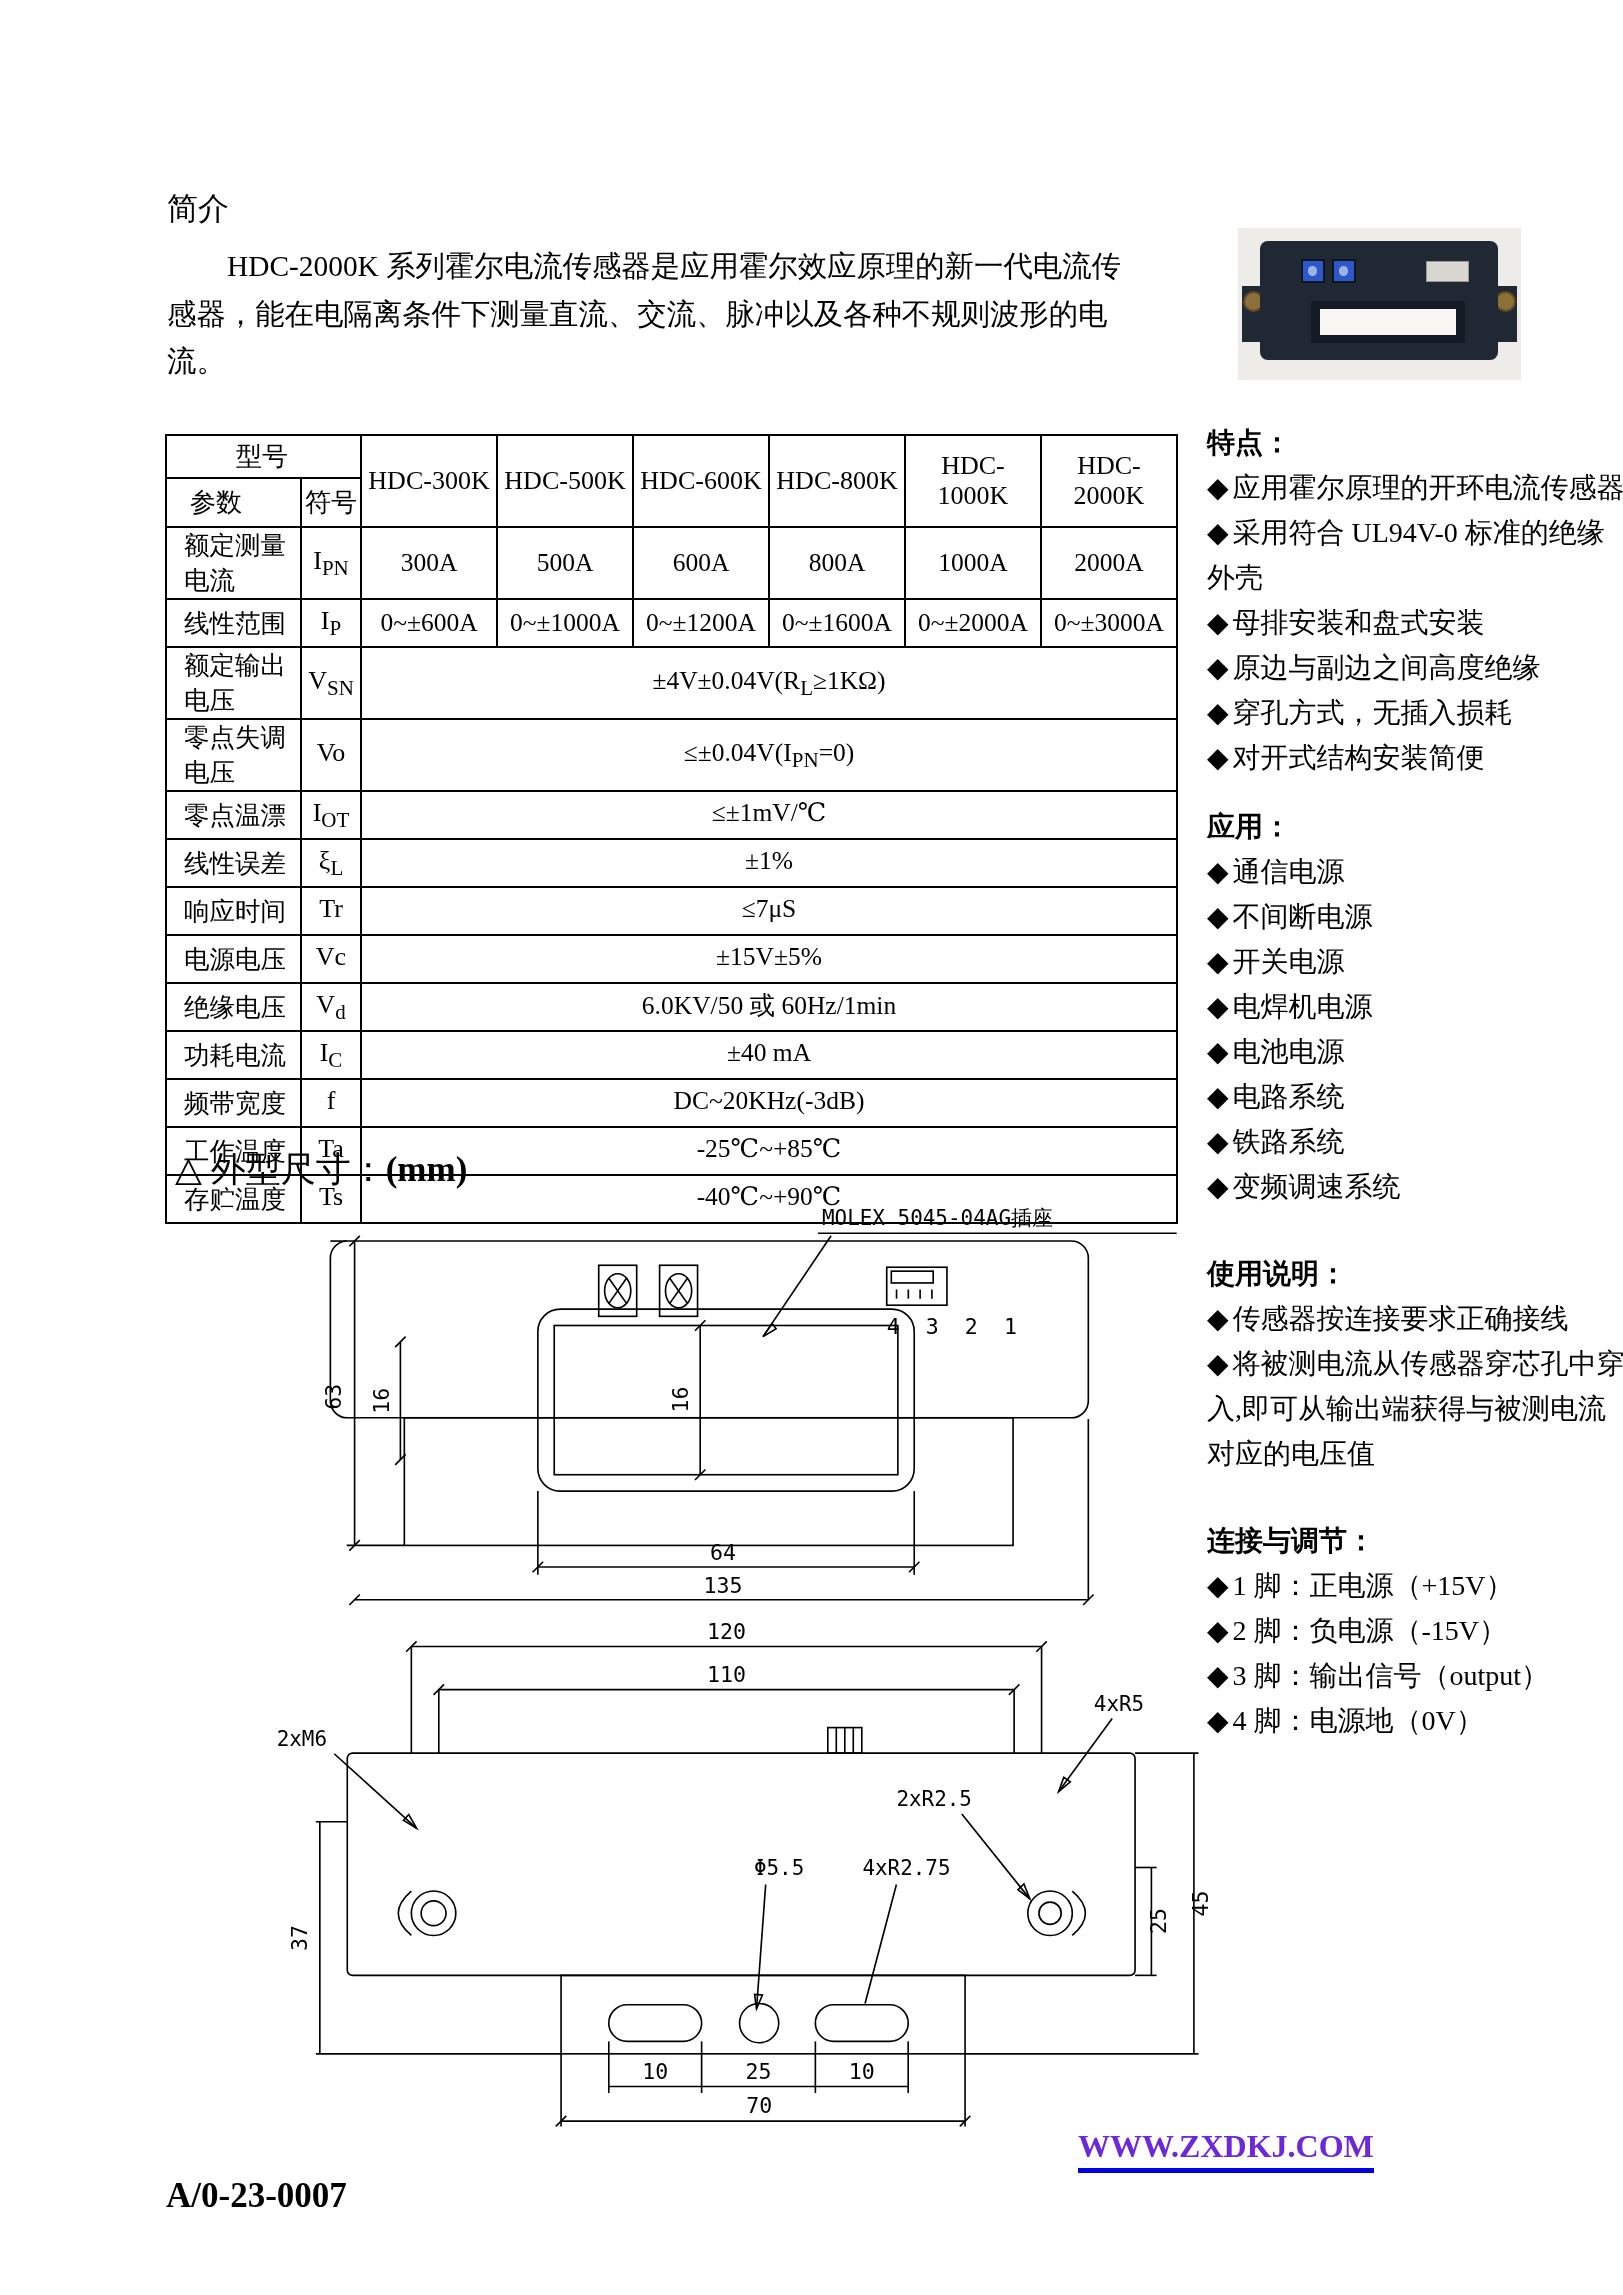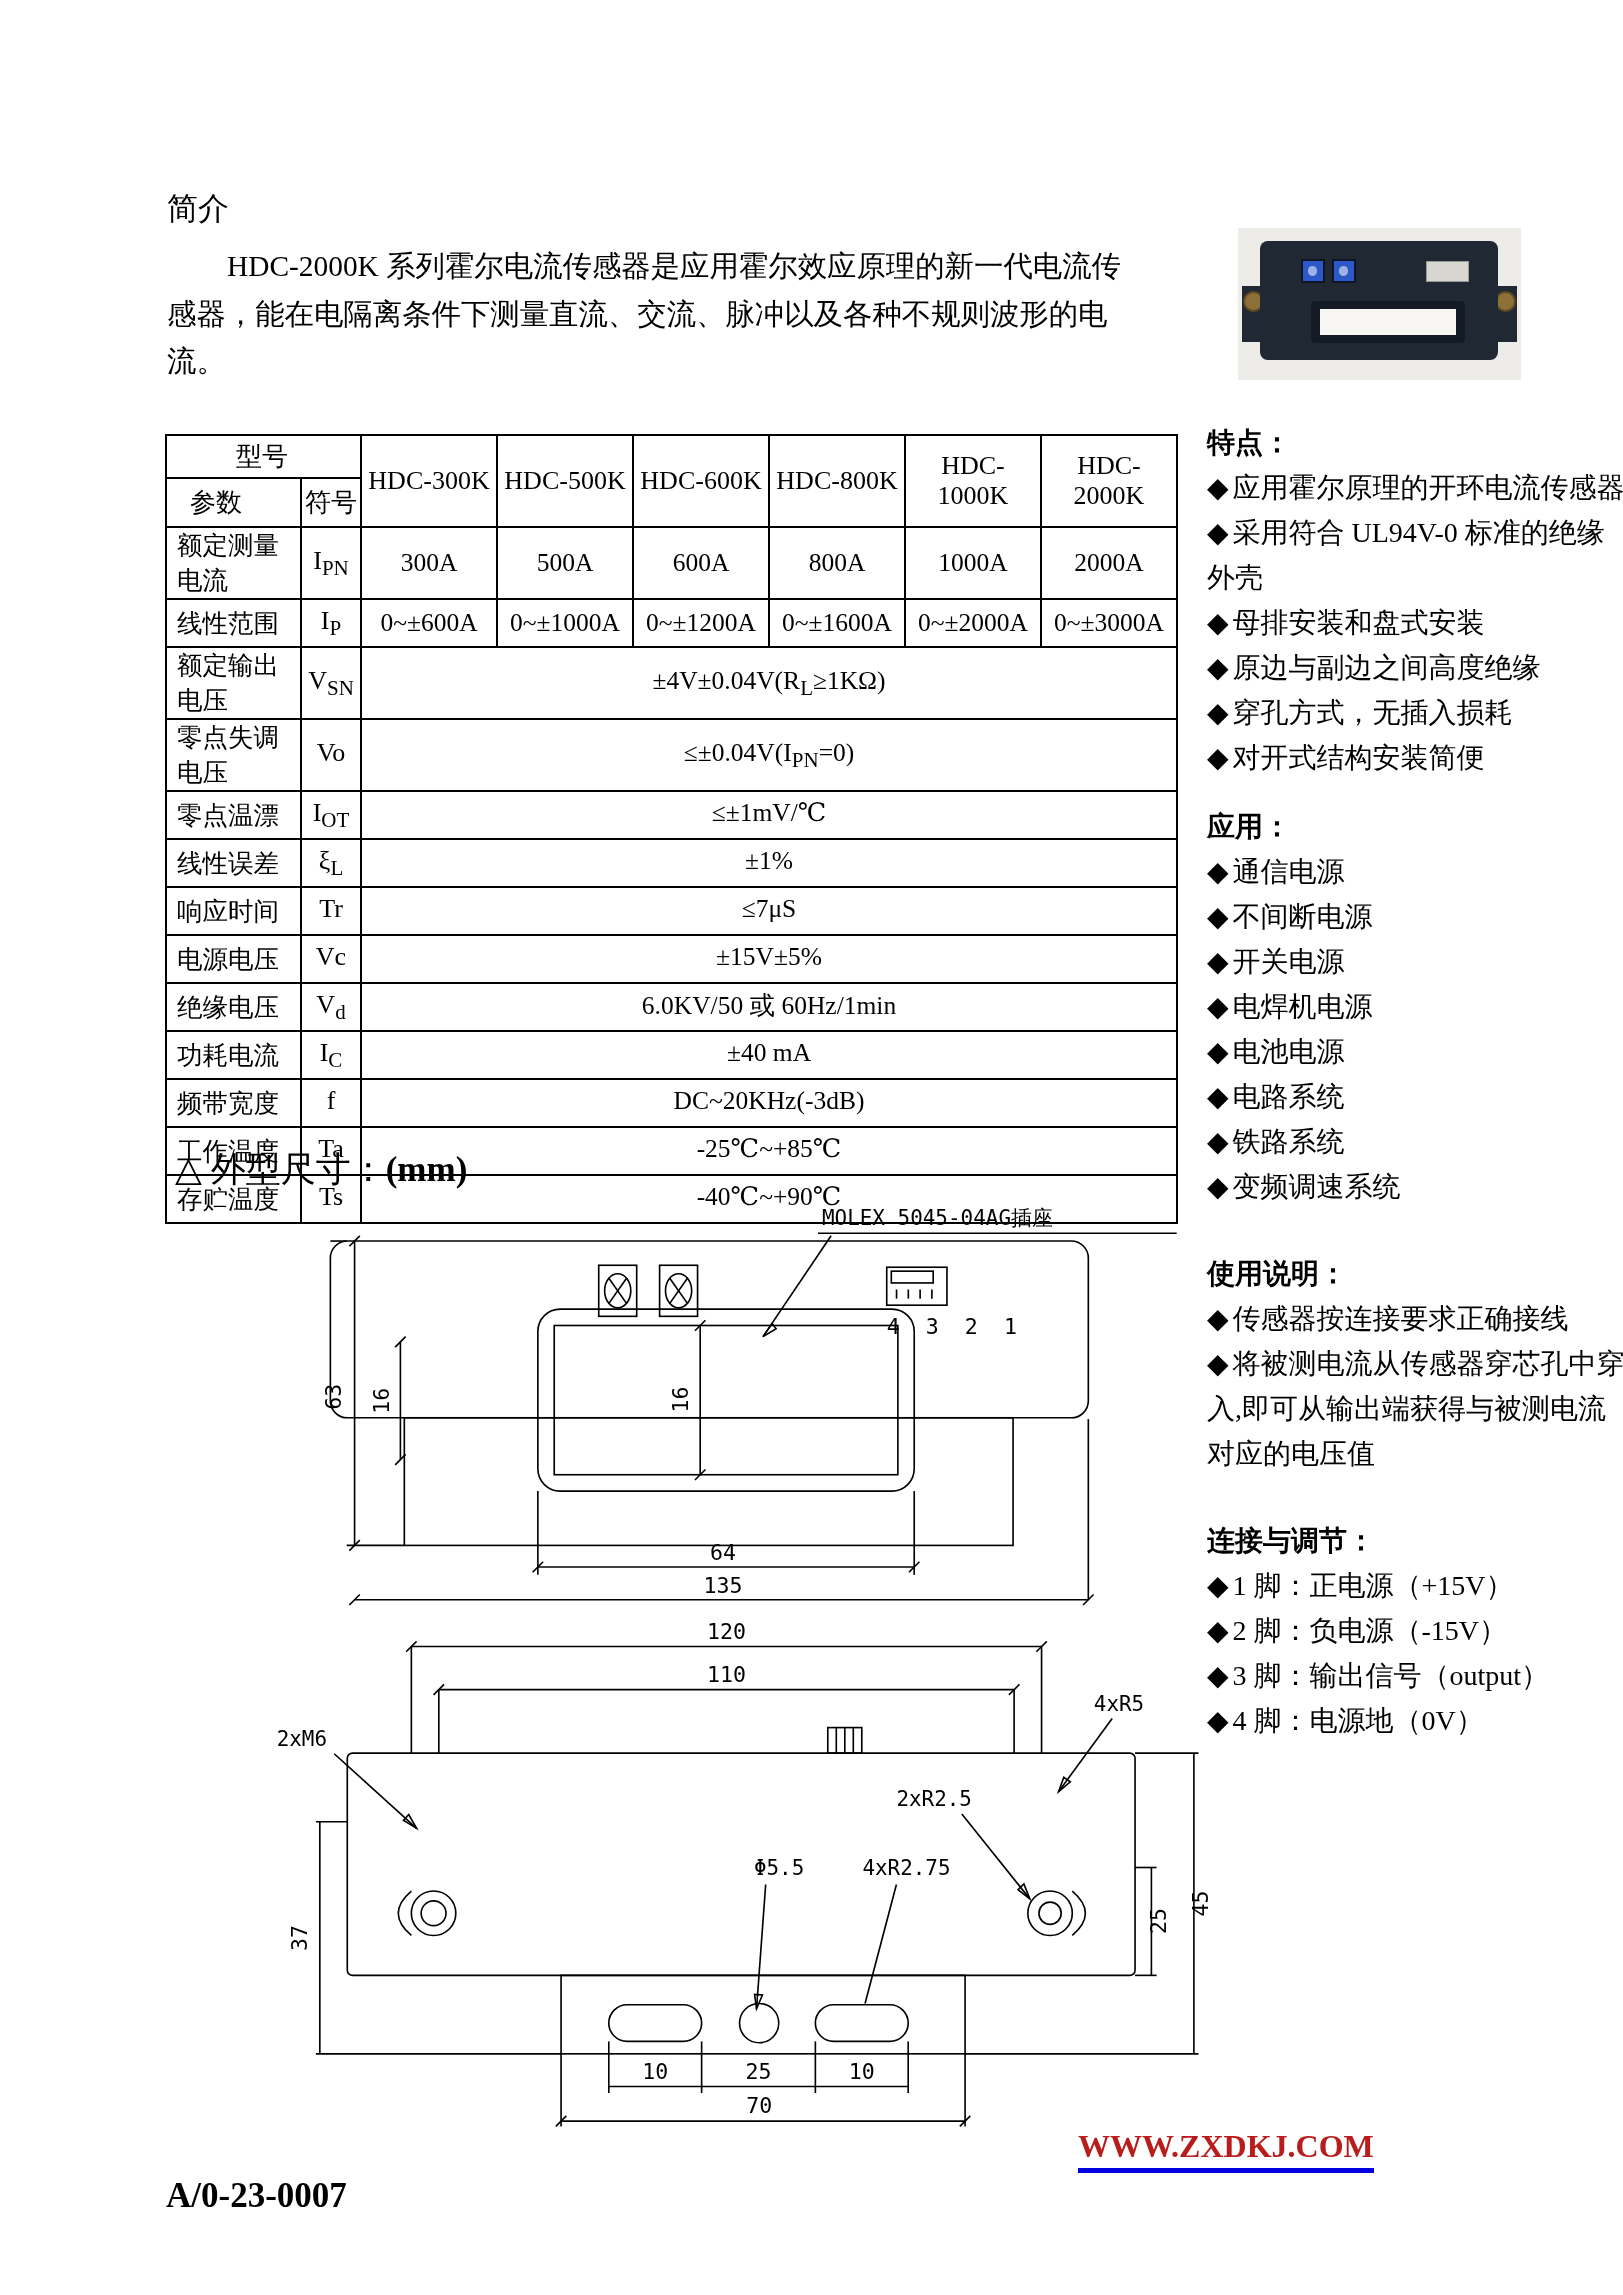--- a/index.html
+++ b/index.html
@@ -33,21 +33,21 @@
   .sec-h1{position:absolute;left:165px;top:390px;font-size:35px;}
   .sec-h1 .b{font-weight:bold;}
   .spec{position:absolute;left:165px;top:434px;width:1013px;border-collapse:collapse;table-layout:fixed;
         font-size:26px;}
   .spec td{border:2px solid #000;text-align:center;vertical-align:middle;padding:0 2.6px;overflow:hidden;}
   .spec tr.h1 td{height:41px;}
   .spec tr.h2 td{height:47px;}
   .spec tr.d td{height:46px;}
   .spec td.corner{text-align:right;padding-right:72px;}
   .spec td.pl{text-align:left;padding-left:23px;}
-  .spec td.p{text-align:left;padding-left:10px;font-size:25.5px;}
+  .spec td.p{text-align:left;padding-left:17px;font-size:25.5px;}
   .spec td.v{font-size:25.5px;}
   .sub{font-size:21px;vertical-align:-5.9px;}
 
   
   .sidebar{position:absolute;left:1207px;top:420px;width:424px;font-size:28px;line-height:45px;}
   .sb-h{font-weight:bold;}
   .sb-sec{margin:0 0 17px 0;}
   .sb-sec.gap1{margin-top:23.6px;}
   .sb-sec.gap2{margin-top:42px;}
   .sb-sec ul{list-style:none;margin:0;padding:0;}
@@ -59,21 +59,21 @@
   svg.cad{position:absolute;}
   svg.cad line,svg.cad rect,svg.cad circle,svg.cad path,svg.cad ellipse{stroke:#000;stroke-width:2.5;fill:none;}
   svg.cad text{fill:#000;stroke:none;font-family:"DejaVu Sans Mono","Liberation Mono",monospace;font-size:33px;}
   svg.cad .lbl{font-size:32px;}
   .topview{left:242px;top:1203px;}
   .frontview{left:242px;top:1606px;}
 
   
   .f-company{position:absolute;left:166px;top:2124px;font-size:36px;font-weight:bold;}
   .f-code{position:absolute;left:166px;top:2176px;font-size:35px;font-weight:bold;}
-  .f-link{position:absolute;left:1078px;top:2128px;font-size:32px;font-weight:bold;color:#b91c1c;
+  .f-link{position:absolute;left:1078px;top:2128px;font-size:32px;font-weight:bold;color:#6d28d9;
           text-decoration:none;border-bottom:5.2px solid #0000e0;padding-bottom:2.6px;cursor:pointer;}
 </style>
 </head>
 <body>
 
 <div class="page">
 
 
   <div class="intro-h">简介</div>
   <div class="intro-p">HDC-2000K 系列霍尔电流传感器是应用霍尔效应原理的新一代电流传感器，能在电隔离条件下测量直流、交流、脉冲以及各种不规则波形的电流。</div>

